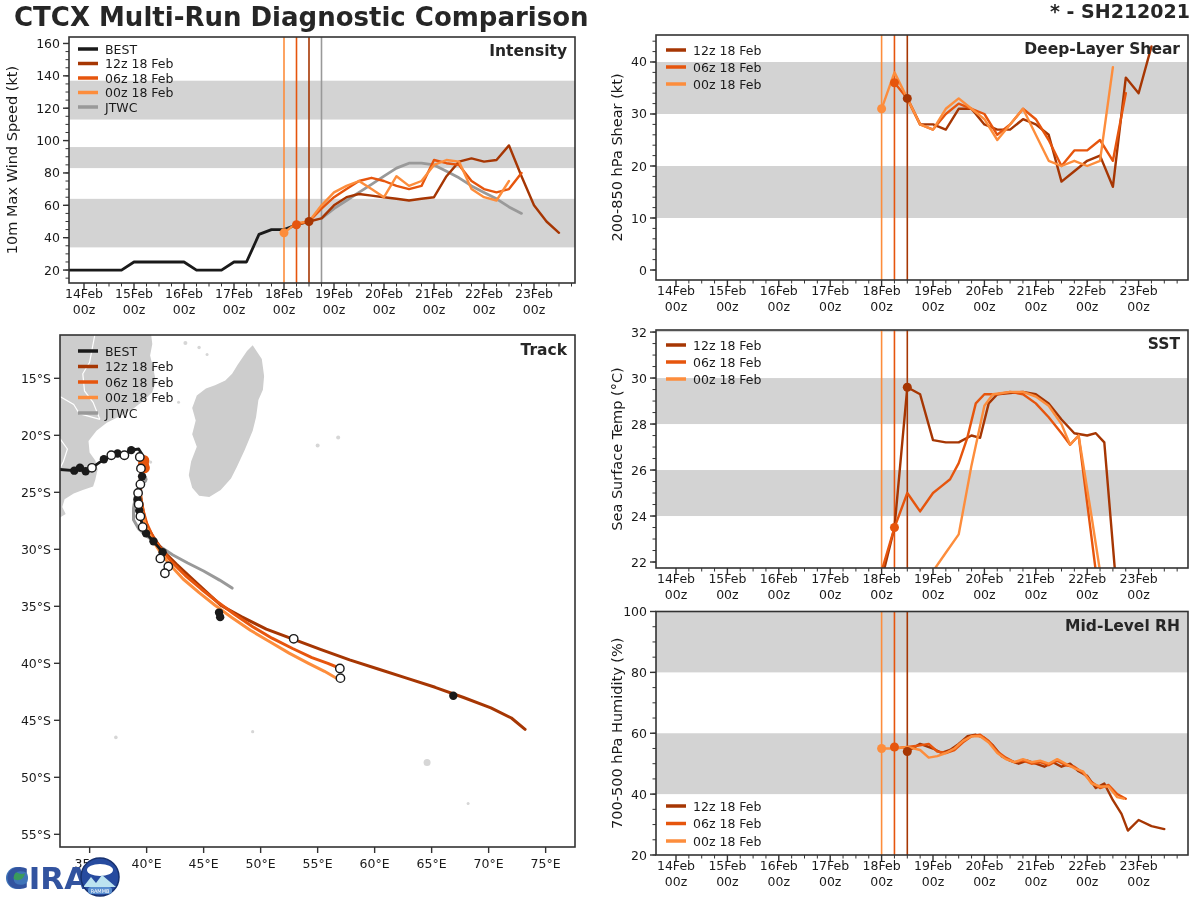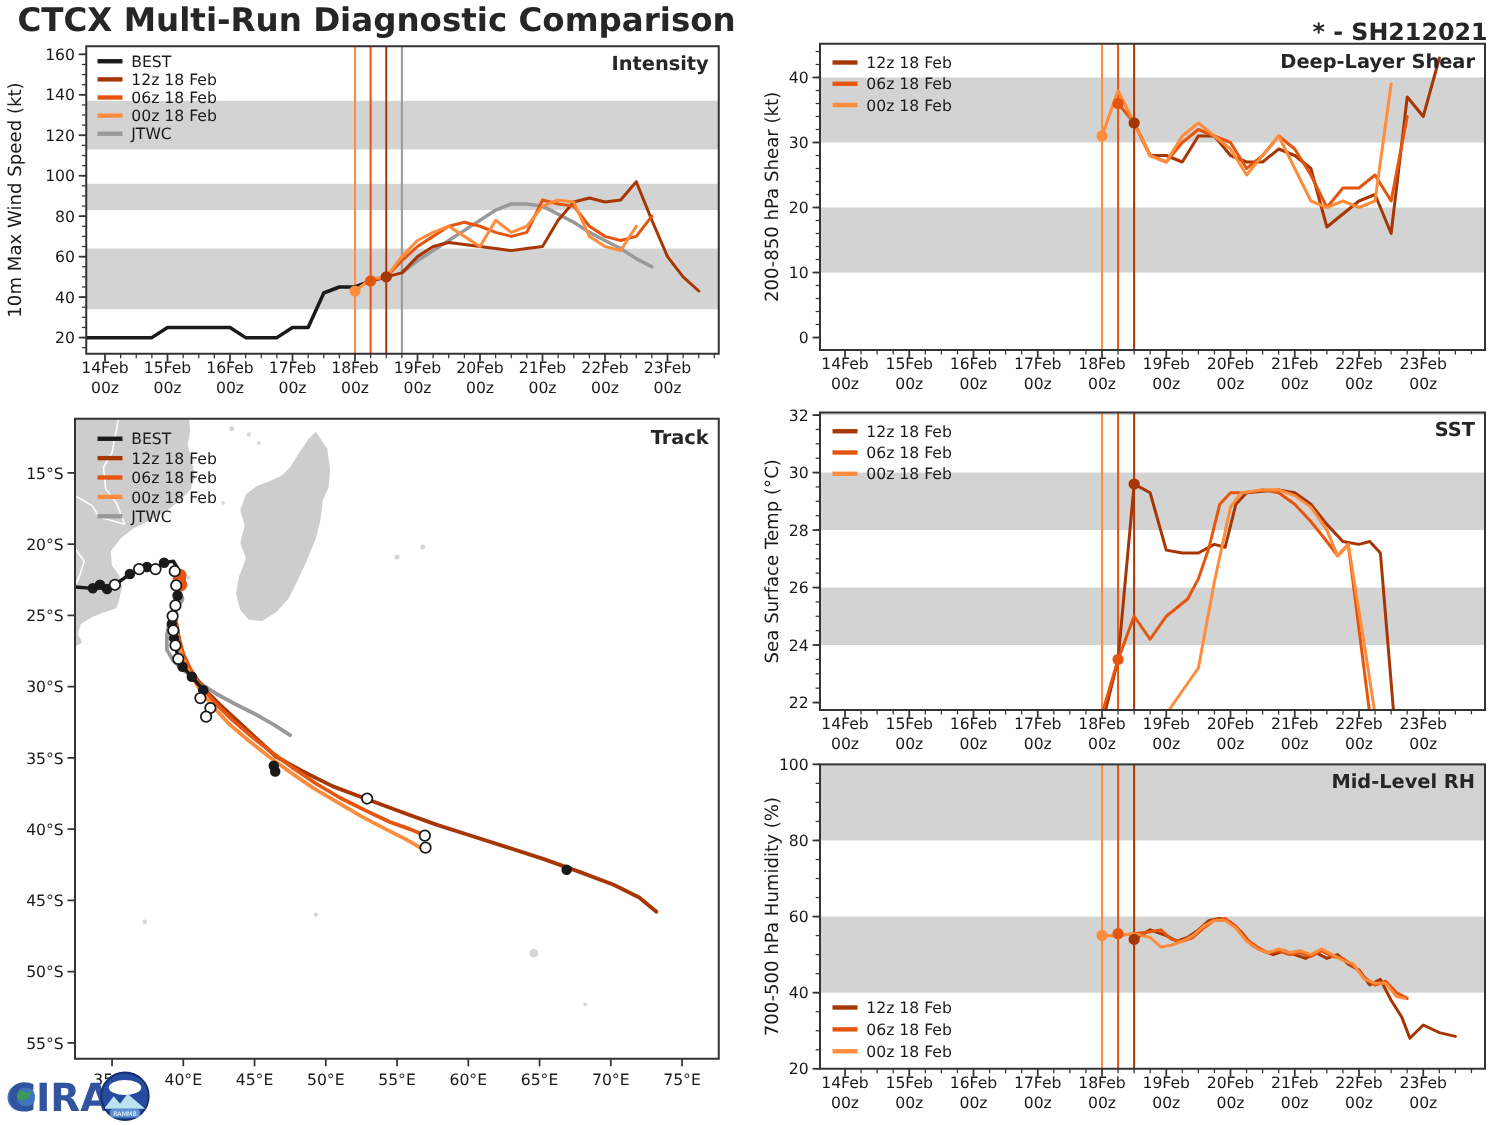--- a/index.html
+++ b/index.html
@@ -1,18 +1,18 @@
 <!DOCTYPE html>
 <html><head>
 <meta charset="utf-8">
 <style>
   html,body{margin:0;padding:0;background:#fff;}
   body{width:1200px;height:900px;position:relative;font-family:"DejaVu Sans",sans-serif;color:#1a1a1a;overflow:hidden;}
   .fig-title{position:absolute;left:14px;top:2px;font-size:26px;font-weight:bold;color:#262626;}
-  .storm-id{position:absolute;right:10px;top:15px;font-size:19px;font-weight:bold;color:#262626;}
+  .storm-id{position:absolute;right:10px;top:0;font-size:19px;font-weight:bold;color:#262626;}
   #fig{position:absolute;left:0;top:0;}
   .logo{position:absolute;left:4px;top:856px;}
 </style>
 </head>
 <body>
 
 <div class="fig-title">CTCX Multi-Run Diagnostic Comparison</div>
 <div class="storm-id">* - SH212021</div>
 
 <svg id="fig" width="1200" height="900" xmlns="http://www.w3.org/2000/svg">

